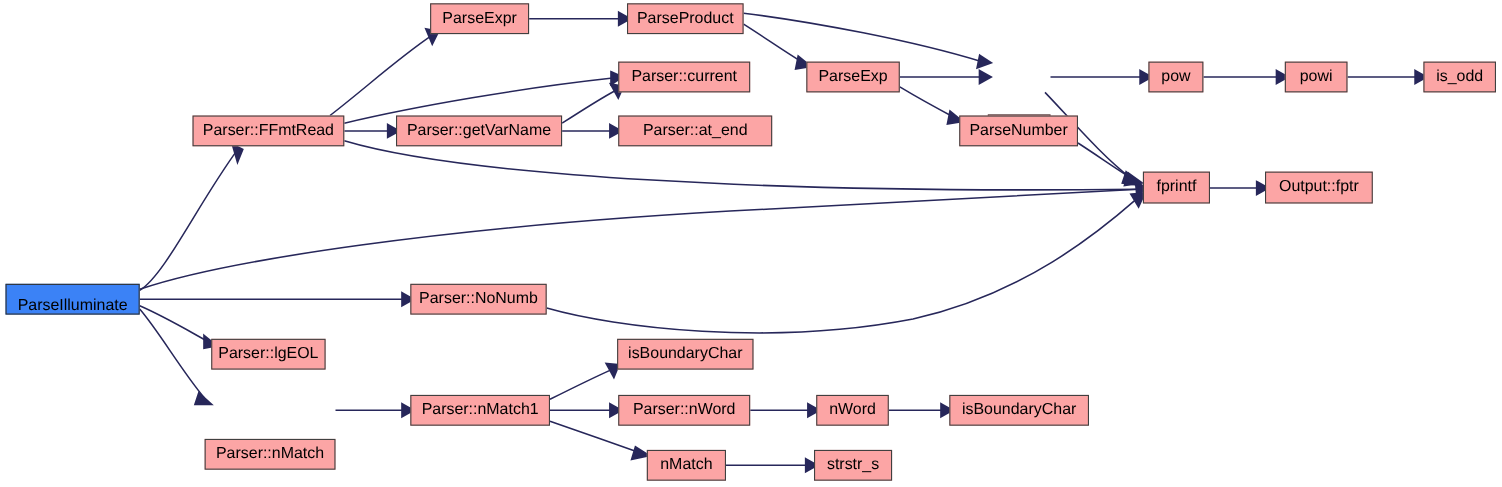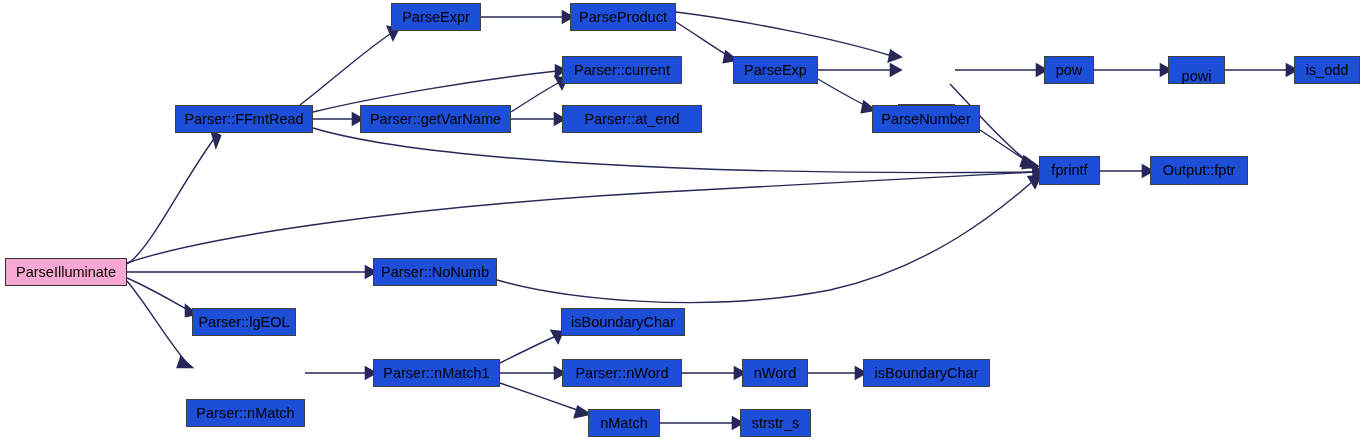--- a/index.html
+++ b/index.html
@@ -20,33 +20,34 @@
     left: 0;
     top: 0;
     width: 1365px;
     height: 443px;
     pointer-events: none;
   }
   .gnode {
     position: absolute;
     box-sizing: border-box;
     border: 1px solid #404040;
-    background: #1d4ed8;
+    background: #fca5a5;
     color: #000000;
     font-size: 14.5px;
     line-height: 1;
     display: flex;
     align-items: center;
     justify-content: center;
     white-space: nowrap;
     z-index: 2;
   }
   .gnode.root {
-    background: #f9a8d4;
+    background: #3b82f6;
     border-color: #303030;
+    align-items: flex-end;
   }
   .gnode-label {
     display: block;
     padding: 0 2px;
     transform: translateY(-0.5px);
   }
 </style>
 </head>
 <body>
 
@@ -136,21 +137,21 @@
     </div>
     <div class="gnode" style="left: 733px; top: 56px; width: 85px; height: 28px;">
       <span class="gnode-label">ParseExp</span>
     </div>
     <div class="gnode" style="left: 898px; top: 56px; width: 57px; height: 28px; margin-top: 48px;">
       <span class="gnode-label">doop</span>
     </div>
     <div class="gnode" style="left: 1044px; top: 56px; width: 50px; height: 28px;">
       <span class="gnode-label">pow</span>
     </div>
-    <div class="gnode" style="left: 1168px; top: 56px; width: 57px; height: 28px; align-items: flex-end;">
+    <div class="gnode" style="left: 1168px; top: 56px; width: 57px; height: 28px;">
       <span class="gnode-label">powi</span>
     </div>
     <div class="gnode" style="left: 1294px; top: 56px; width: 66px; height: 28px;">
       <span class="gnode-label">is_odd</span>
     </div>
     <div class="gnode" style="left: 872px; top: 105px; width: 108px; height: 28px;">
       <span class="gnode-label">ParseNumber</span>
     </div>
     <div class="gnode" style="left: 1039px; top: 156px; width: 61px; height: 29px;">
       <span class="gnode-label">fprintf</span>

